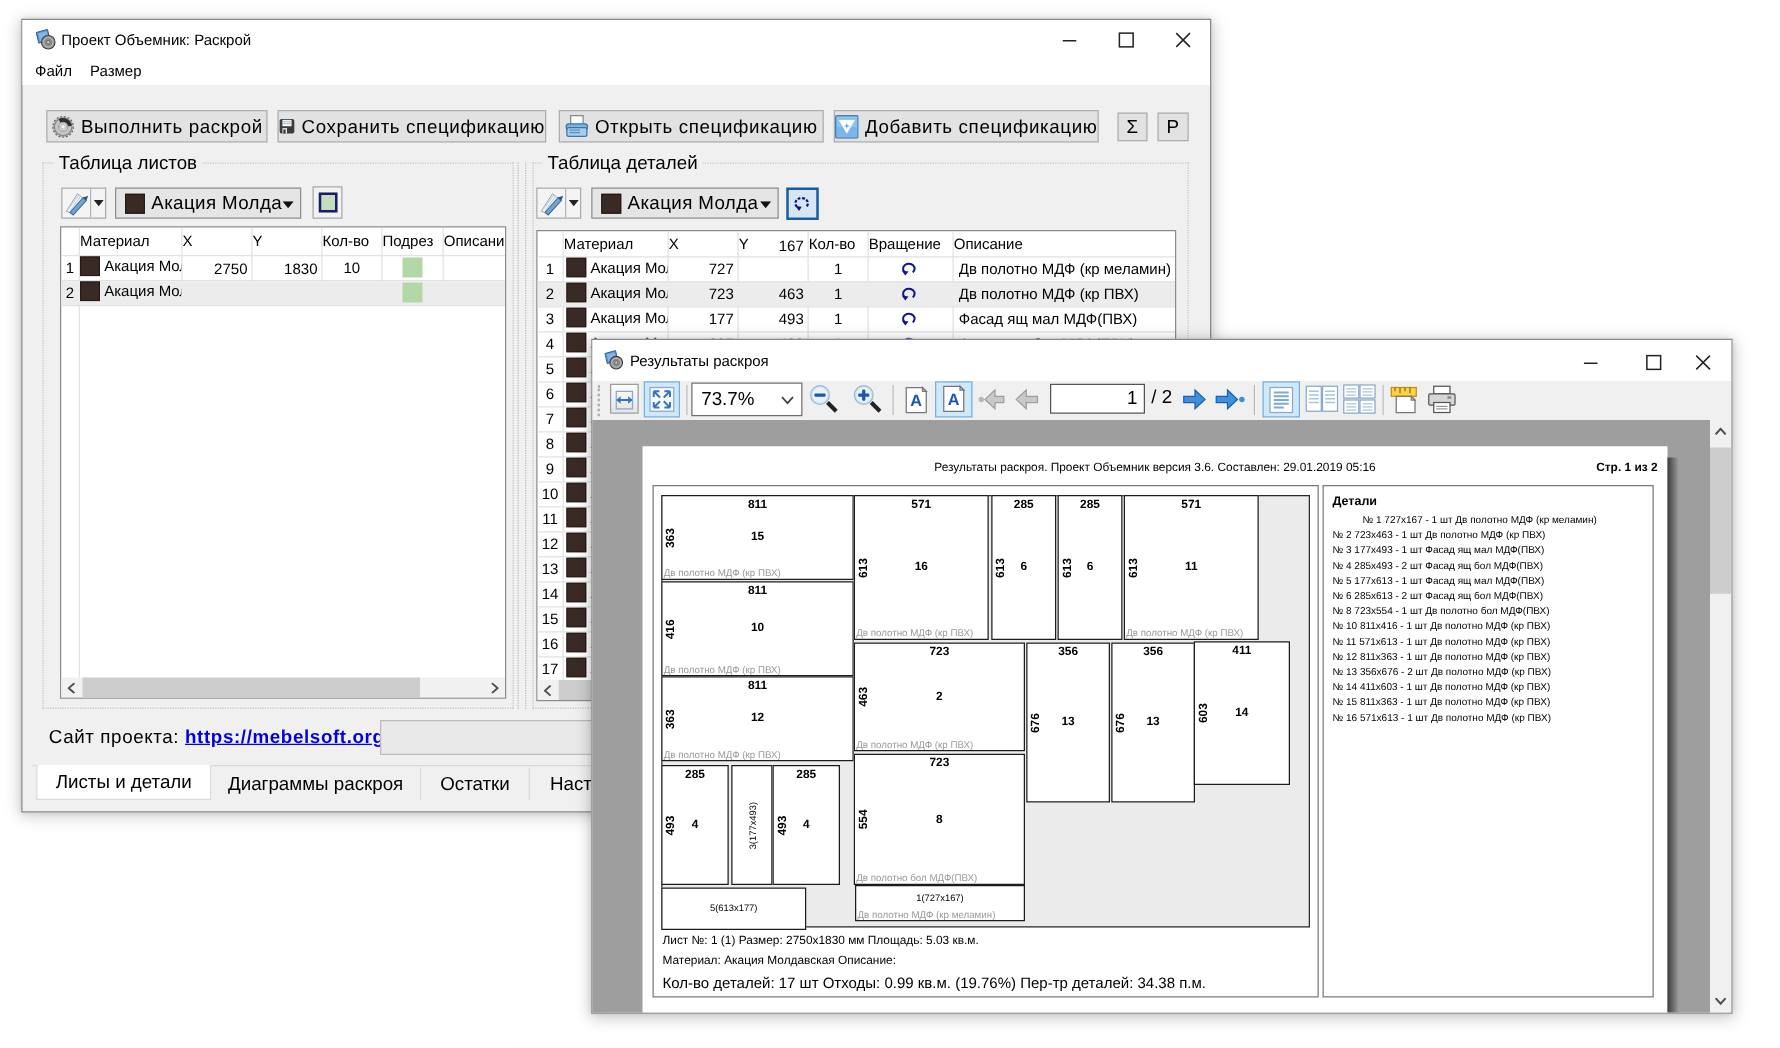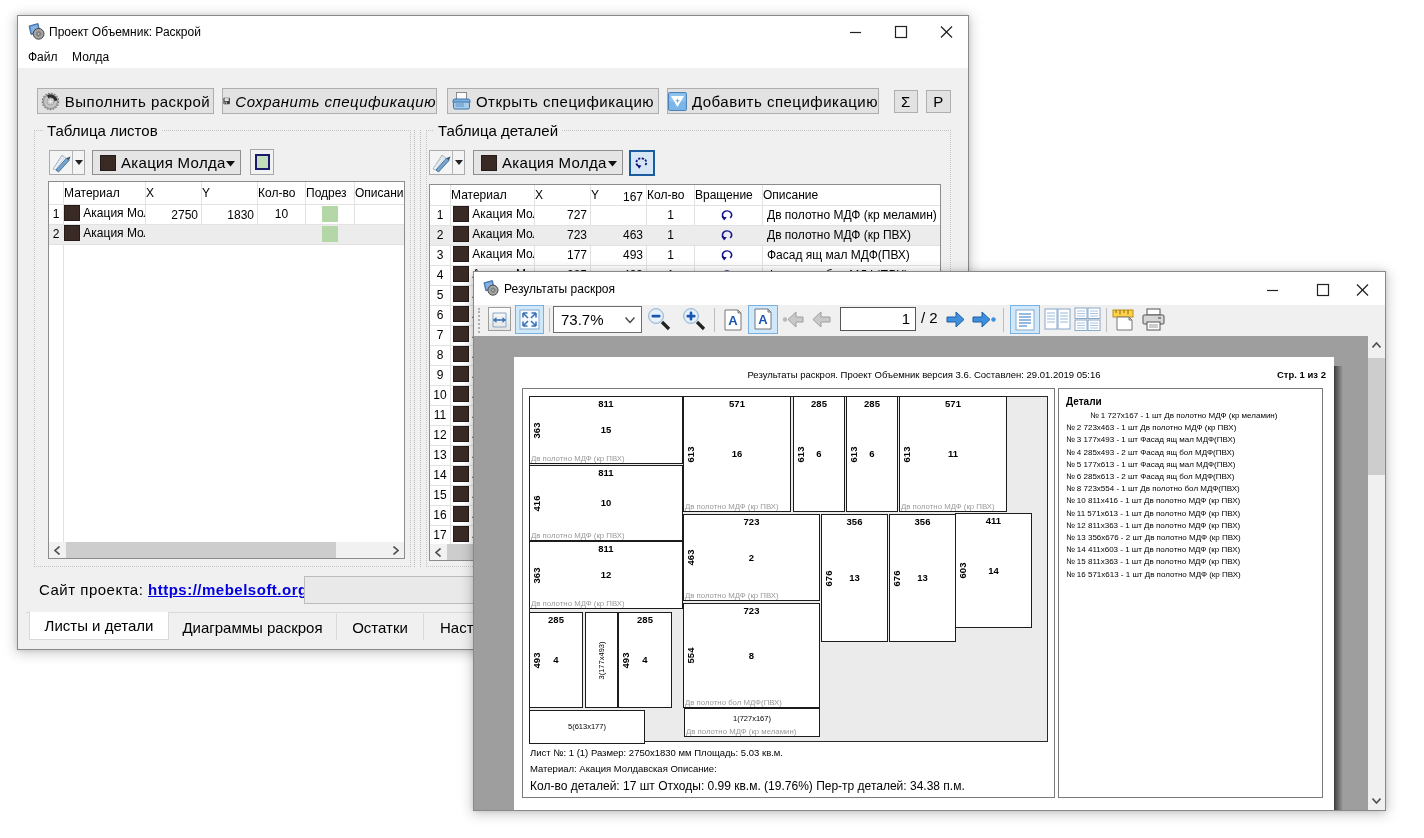--- a/index.html
+++ b/index.html
@@ -45,33 +45,33 @@
   <div class="abs" style="left:31px; top:9px; font-size:12px; color:#000;">Проект Объемник: Раскрой</div>
 
   <svg class="abs" style="left:832px; top:9px;" width="136" height="14" viewBox="0 0 136 14">
     <line x1="0" y1="7.5" x2="11" y2="7.5" stroke="#222" stroke-width="1.2"></line>
     <rect x="45.5" y="1.5" width="11" height="11" fill="none" stroke="#222" stroke-width="1.2"></rect>
     <line x1="91" y1="1.5" x2="102" y2="12.5" stroke="#222" stroke-width="1.2"></line>
     <line x1="102" y1="1.5" x2="91" y2="12.5" stroke="#222" stroke-width="1.2"></line>
   </svg>
 
   <div class="abs" style="left:10px; top:34px; font-size:12px;">Файл</div>
-  <div class="abs" style="left:54px; top:34px; font-size:12px;">Молда</div>
+  <div class="abs" style="left:54px; top:34px; font-size:12px;">Размер</div>
 
   <div class="btn" style="left:19px; top:72px; width:177px; height:26px;">
     <svg width="19" height="19" viewBox="0 0 19 19" style="margin-right:5px;">
       <circle cx="9.5" cy="9.5" r="8.2" fill="#c1c1c1" stroke="#6f6f6f" stroke-width="1.1" stroke-dasharray="1.6 1.4"></circle>
       <circle cx="9.5" cy="9.5" r="7" fill="#c6c6c6" stroke="#8a8a8a"></circle>
       <path d="M6 3.4 A7 7 0 0 1 16.4 8.5 L12.8 9.2 A3.6 3.6 0 0 0 7.5 6.5 Z" fill="#2e2e2e"></path>
       <circle cx="9.5" cy="9.5" r="3.6" fill="#d6d6d6" stroke="#a5a5a5"></circle>
       <path d="M9.5 5.8 L10.4 8.6 L13.2 9.5 L10.4 10.4 L9.5 13.2 L8.6 10.4 L5.8 9.5 L8.6 8.6 Z" fill="#f2f2f2" stroke="#9a9a9a" stroke-width="0.4"></path>
     </svg>
     <span>Выполнить раскрой</span>
   </div>
-  <div class="btn" style="left:204px; top:72px; width:215px; height:26px;font-style:italic;">
+  <div class="btn" style="left:204px; top:72px; width:215px; height:26px;">
     <svg width="18" height="18" viewBox="0 0 18 18" style="margin-right:5px;">
       <rect x="1" y="1" width="16" height="16" rx="2" fill="#3c3c3c"></rect>
       <rect x="4" y="2" width="10" height="7" fill="#f3f3f3"></rect>
       <line x1="4" y1="4" x2="14" y2="4" stroke="#9fc0d8" stroke-width="1"></line>
       <line x1="4" y1="6" x2="14" y2="6" stroke="#9fc0d8" stroke-width="1"></line>
       <rect x="4" y="11" width="5" height="6" fill="#e8e8e8"></rect>
       <rect x="5" y="12.5" width="2.5" height="4.5" fill="#3c3c3c"></rect>
     </svg>
     <span>Сохранить спецификацию</span>
   </div>

